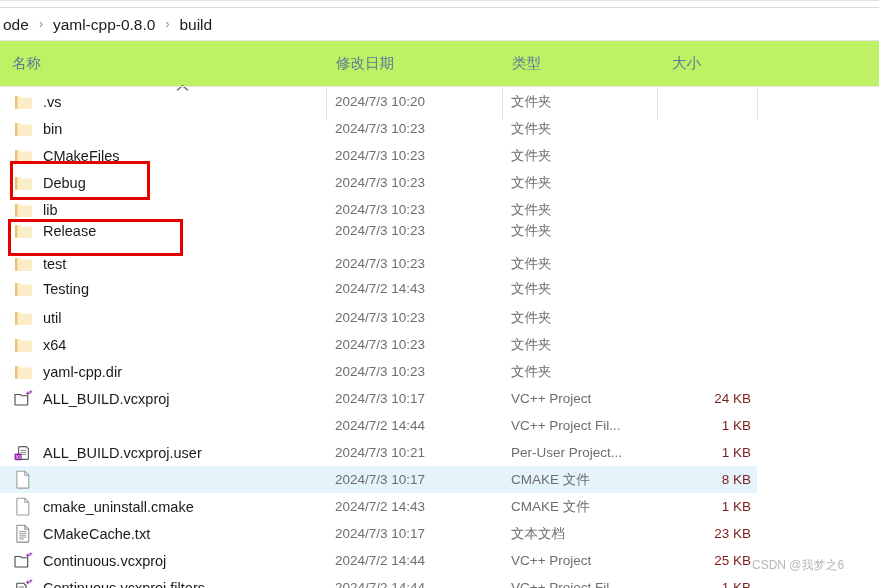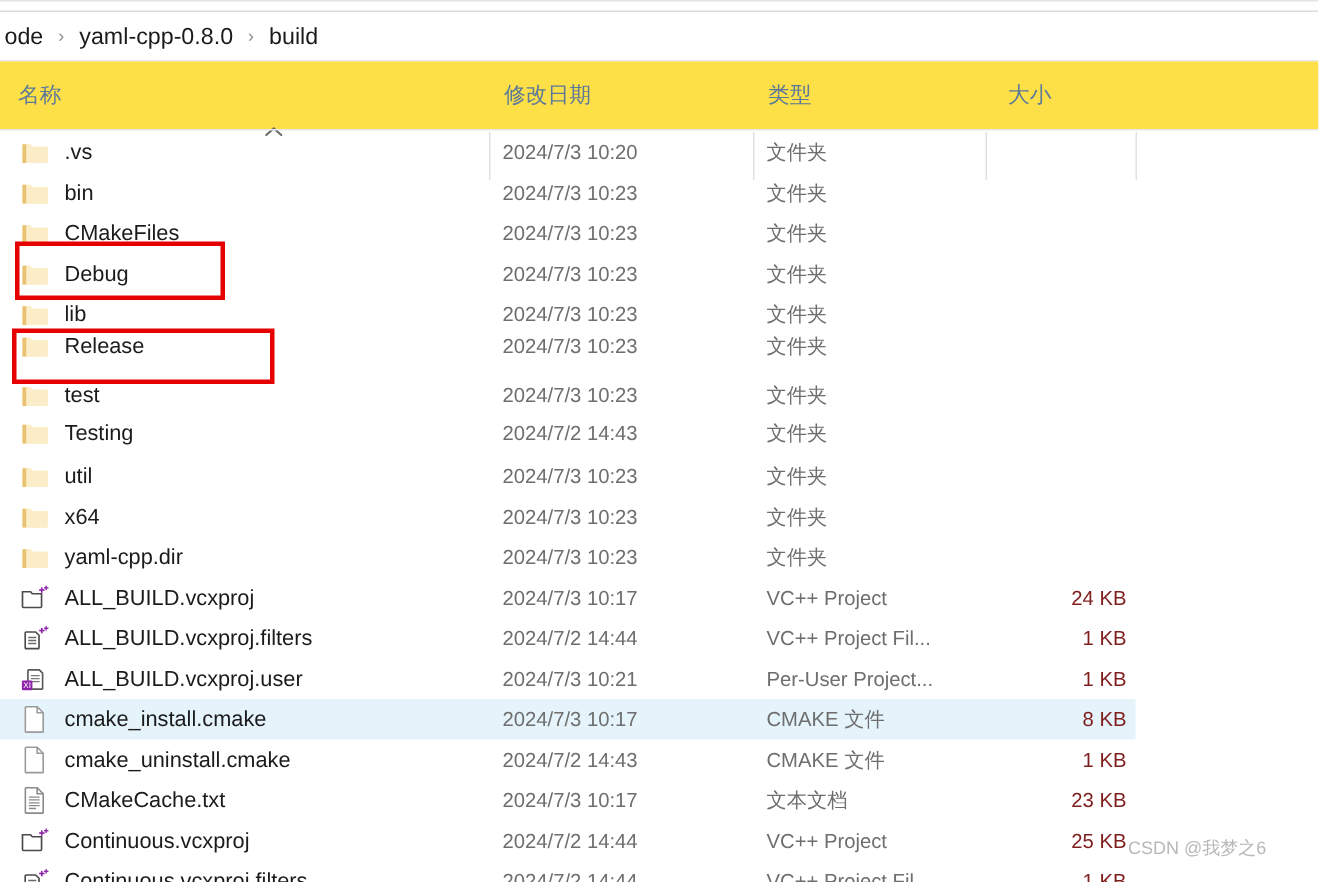--- a/index.html
+++ b/index.html
@@ -26,21 +26,21 @@
   }
   .crumb-sep {
     font-size:12px; color:#8a8a8a; padding:0 7px; line-height:31px;
     user-select:none;
   }
   .bc-rule { position:absolute; left:0; top:40px; width:879px; height:1px; background:#e6e6e6; }
 
   
   .col-header {
     position:absolute; left:0; top:41px; width:879px; height:45px;
-    background:#fde047;
+    background:#bef264;
   }
   .col-header .hcell {
     position:absolute; top:0; height:45px;
     display:flex; align-items:center;
     font-size:14.5px; color:#5d7999; white-space:nowrap;
   }
   .col-divider {
     position:absolute; top:47px; width:1px; height:32px; background:#e2e2e2;
   }
   .sort-arrow {
@@ -308,39 +308,20 @@
               </g>
             </svg>
           </span>
           <span class="name-text">ALL_BUILD.vcxproj</span>
         </div>
         <div class="cell-date">2024/7/3 10:17</div>
         <div class="cell-type">VC++ Project</div>
         <div class="cell-size">24 KB</div>
       </div>
       <div class="row" style="top: 324px;">
-        <div class="cell-name">
-          <span class="icon-wrap">
-            <svg width="19" height="18" viewBox="0 0 19 18">
-              <path d="M3.4 4.3 h6.4 l2.2 2.2 v8.3 a0.6 0.6 0 0 1 -0.6 0.6 H3.4 a0.6 0.6 0 0 1 -0.6 -0.6 V4.9 a0.6 0.6 0 0 1 0.6 -0.6 Z" fill="#ffffff" stroke="#4a4a4a" stroke-width="1.1"></path>
-              <g stroke="#6a6a6a" stroke-width="0.9">
-                <line x1="4.8" y1="8.0" x2="10.2" y2="8.0"></line>
-                <line x1="4.8" y1="10.0" x2="10.2" y2="10.0"></line>
-                <line x1="4.8" y1="12.0" x2="10.2" y2="12.0"></line>
-              </g>
-              <g fill="#8e24aa">
-                <rect x="13.3" y="1.6" width="1.1" height="3.6"></rect>
-                <rect x="12.1" y="2.8" width="3.6" height="1.1"></rect>
-                <rect x="16.3" y="0.4" width="0.9" height="3"></rect>
-                <rect x="15.3" y="1.4" width="3" height="0.9"></rect>
-              </g>
-            </svg>
-          </span>
-          <span class="name-text">ALL_BUILD.vcxproj.filters</span>
-        </div>
         <div class="cell-date">2024/7/2 14:44</div>
         <div class="cell-type">VC++ Project Fil...</div>
         <div class="cell-size">1 KB</div>
       </div>
       <div class="row" style="top: 351px;">
         <div class="cell-name">
           <span class="icon-wrap">
             <svg width="19" height="18" viewBox="0 0 19 18">
               <path d="M5.2 2.6 h7.0 l2.2 2.2 v10.0 a0.6 0.6 0 0 1 -0.6 0.6 H5.2 a0.6 0.6 0 0 1 -0.6 -0.6 V3.2 a0.6 0.6 0 0 1 0.6 -0.6 Z" fill="#ffffff" stroke="#5a5a5a" stroke-width="1.1"></path>
               <g stroke="#7a7a7a" stroke-width="0.9">
@@ -359,21 +340,20 @@
         <div class="cell-size">1 KB</div>
       </div>
       <div class="row selected" style="top: 378px;">
         <div class="cell-name">
           <span class="icon-wrap">
             <svg width="16" height="19" viewBox="0 0 16 19">
               <path d="M2.4 1.2 h7.4 l4.0 4.0 v12.4 a0.5 0.5 0 0 1 -0.5 0.5 H2.4 a0.5 0.5 0 0 1 -0.5 -0.5 V1.7 a0.5 0.5 0 0 1 0.5 -0.5 Z" fill="#ffffff" stroke="#9a9a9a" stroke-width="1.05"></path>
               <path d="M9.8 1.2 v4.0 h4.0" fill="none" stroke="#9a9a9a" stroke-width="1.05"></path>
             </svg>
           </span>
-          <span class="name-text">cmake_install.cmake</span>
         </div>
         <div class="cell-date">2024/7/3 10:17</div>
         <div class="cell-type">CMAKE 文件</div>
         <div class="cell-size">8 KB</div>
       </div>
       <div class="row" style="top: 405px;">
         <div class="cell-name">
           <span class="icon-wrap">
             <svg width="16" height="19" viewBox="0 0 16 19">
               <path d="M2.4 1.2 h7.4 l4.0 4.0 v12.4 a0.5 0.5 0 0 1 -0.5 0.5 H2.4 a0.5 0.5 0 0 1 -0.5 -0.5 V1.7 a0.5 0.5 0 0 1 0.5 -0.5 Z" fill="#ffffff" stroke="#9a9a9a" stroke-width="1.05"></path>

